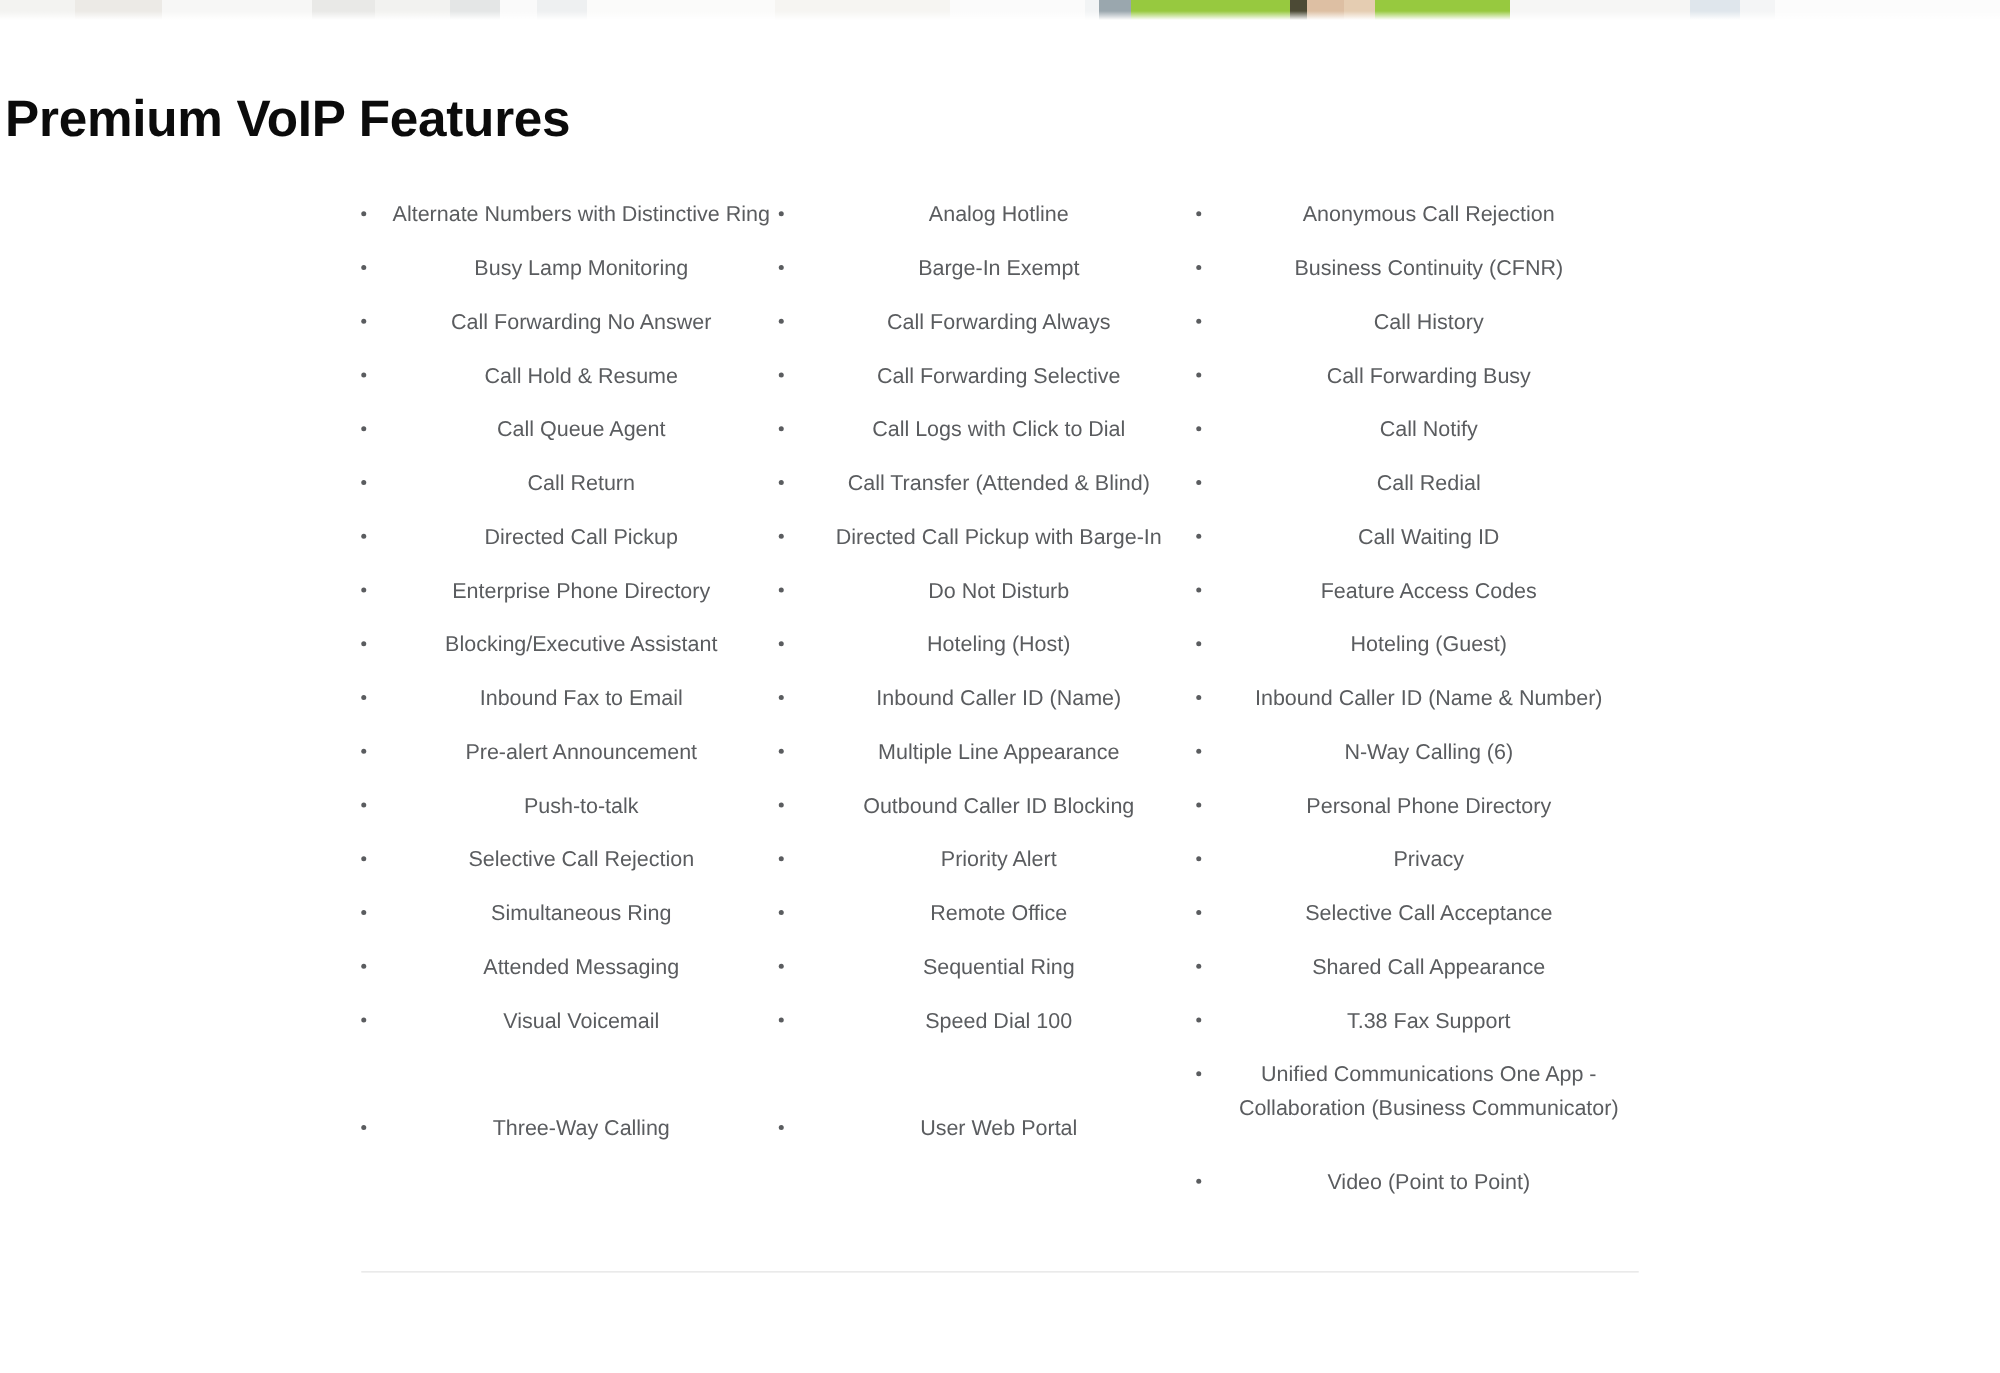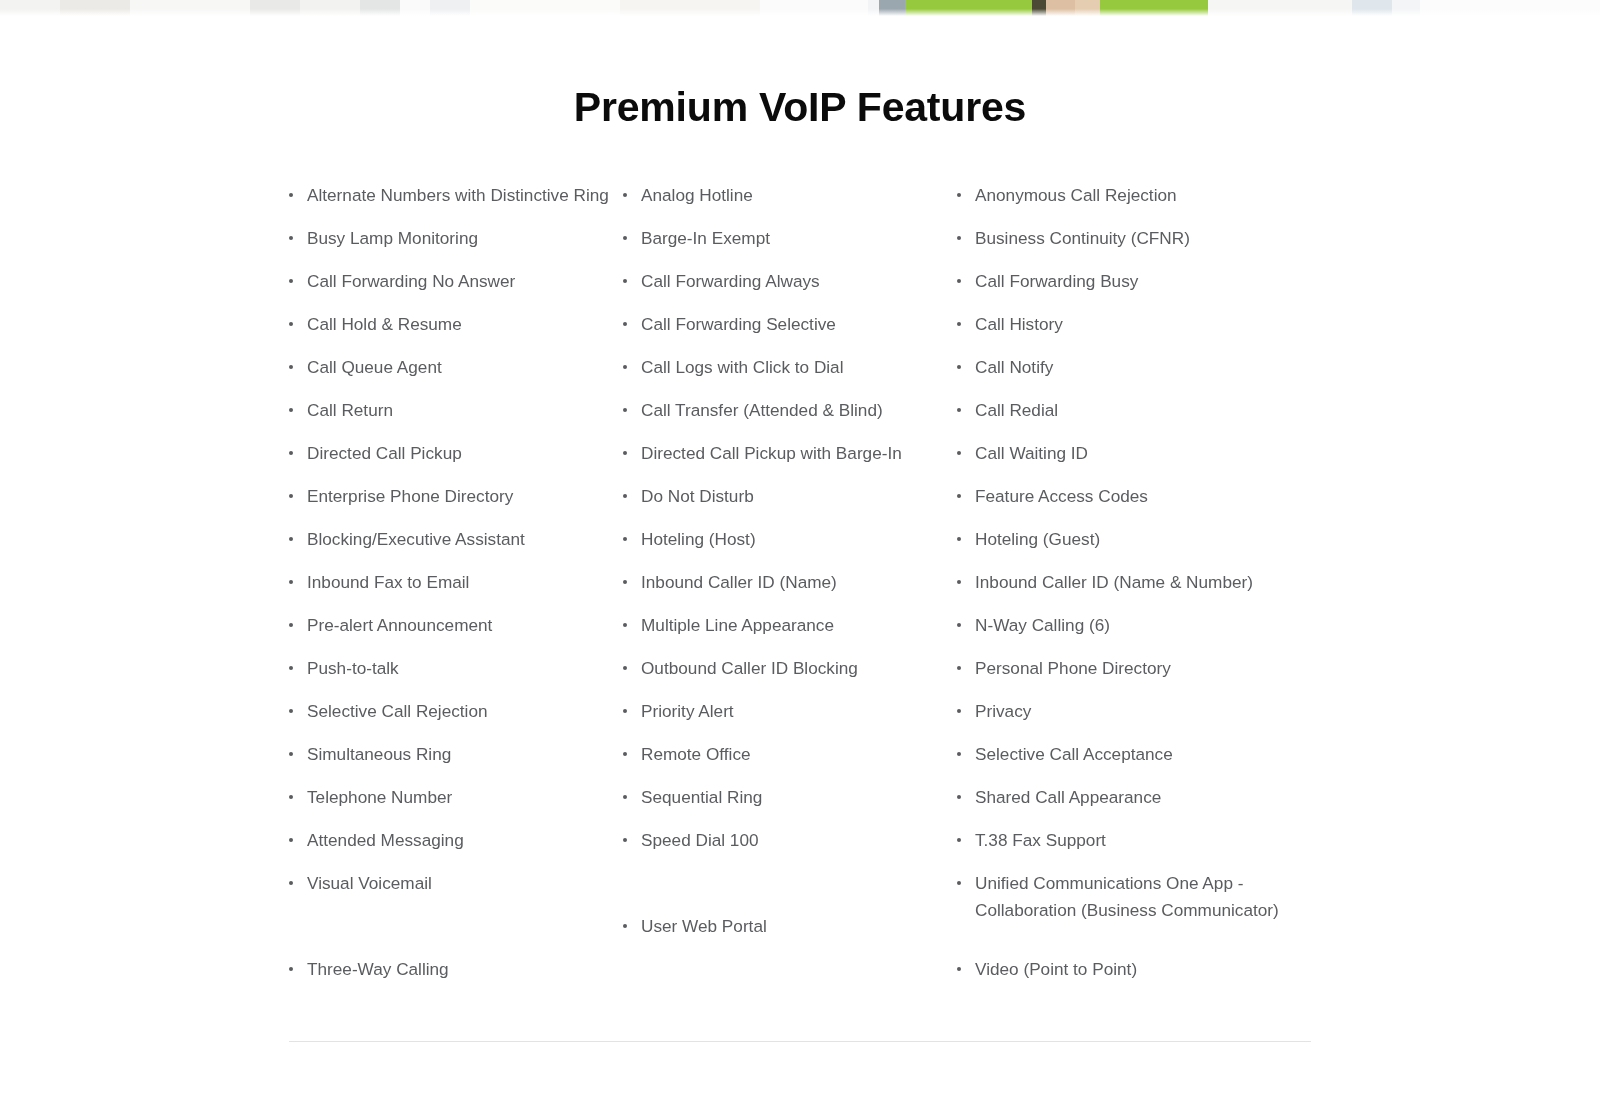--- a/index.html
+++ b/index.html
@@ -63,35 +63,35 @@
 
   
   .page {
     position: absolute;
     top: 16px;
     left: 0;
     width: 1600px;
   }
 
   .section-title {
-    margin: 16px;
+    margin: 4px;
     padding-top: 52px;
-    text-align: center;
     font-size: 41px;
     line-height: 1.15;
     font-weight: 700;
     color: #0b0b0b;
     letter-spacing: -0.2px;
   }
 
   .features-wrap {
     width: 1022px;
     margin: 0 auto;
     padding-top: 35px;
     box-sizing: border-box;
+    text-align: center;
   }
 
   .features-grid {
     display: grid;
     grid-template-columns: 334px 334px 354px;
     column-gap: 0;
     align-items: start;
   }
 
   .feature-col {
@@ -160,21 +160,20 @@
           <li class="feature-item"><span class="bullet"></span><span>Call Queue Agent</span></li>
           <li class="feature-item"><span class="bullet"></span><span>Call Return</span></li>
           <li class="feature-item"><span class="bullet"></span><span>Directed Call Pickup</span></li>
           <li class="feature-item"><span class="bullet"></span><span>Enterprise Phone Directory</span></li>
           <li class="feature-item"><span class="bullet"></span><span>Blocking/Executive Assistant</span></li>
           <li class="feature-item"><span class="bullet"></span><span>Inbound Fax to Email</span></li>
           <li class="feature-item"><span class="bullet"></span><span>Pre-alert Announcement</span></li>
           <li class="feature-item"><span class="bullet"></span><span>Push-to-talk</span></li>
           <li class="feature-item"><span class="bullet"></span><span>Selective Call Rejection</span></li>
           <li class="feature-item"><span class="bullet"></span><span>Simultaneous Ring</span></li>
-          <li class="feature-item"><span class="bullet"></span><span>Telephone Number</span></li>
           <li class="feature-item"><span class="bullet"></span><span>Attended Messaging</span></li>
           <li class="feature-item"><span class="bullet"></span><span>Visual Voicemail</span></li>
           <li class="feature-item spacer"><span></span></li>
           <li class="feature-item"><span class="bullet"></span><span>Three-Way Calling</span></li>
         </ul>
       <ul class="feature-col">
           <li class="feature-item"><span class="bullet"></span><span>Analog Hotline</span></li>
           <li class="feature-item"><span class="bullet"></span><span>Barge-In Exempt</span></li>
           <li class="feature-item"><span class="bullet"></span><span>Call Forwarding Always</span></li>
           <li class="feature-item"><span class="bullet"></span><span>Call Forwarding Selective</span></li>
@@ -189,22 +188,22 @@
           <li class="feature-item"><span class="bullet"></span><span>Priority Alert</span></li>
           <li class="feature-item"><span class="bullet"></span><span>Remote Office</span></li>
           <li class="feature-item"><span class="bullet"></span><span>Sequential Ring</span></li>
           <li class="feature-item"><span class="bullet"></span><span>Speed Dial 100</span></li>
           <li class="feature-item spacer"><span></span></li>
           <li class="feature-item"><span class="bullet"></span><span>User Web Portal</span></li>
         </ul>
       <ul class="feature-col">
           <li class="feature-item"><span class="bullet"></span><span>Anonymous Call Rejection</span></li>
           <li class="feature-item"><span class="bullet"></span><span>Business Continuity (CFNR)</span></li>
+          <li class="feature-item"><span class="bullet"></span><span>Call History</span></li>
           <li class="feature-item"><span class="bullet"></span><span>Call Forwarding Busy</span></li>
-          <li class="feature-item"><span class="bullet"></span><span>Call History</span></li>
           <li class="feature-item"><span class="bullet"></span><span>Call Notify</span></li>
           <li class="feature-item"><span class="bullet"></span><span>Call Redial</span></li>
           <li class="feature-item"><span class="bullet"></span><span>Call Waiting ID</span></li>
           <li class="feature-item"><span class="bullet"></span><span>Feature Access Codes</span></li>
           <li class="feature-item"><span class="bullet"></span><span>Hoteling (Guest)</span></li>
           <li class="feature-item"><span class="bullet"></span><span>Inbound Caller ID (Name &amp; Number)</span></li>
           <li class="feature-item"><span class="bullet"></span><span>N-Way Calling (6)</span></li>
           <li class="feature-item"><span class="bullet"></span><span>Personal Phone Directory</span></li>
           <li class="feature-item"><span class="bullet"></span><span>Privacy</span></li>
           <li class="feature-item"><span class="bullet"></span><span>Selective Call Acceptance</span></li>

